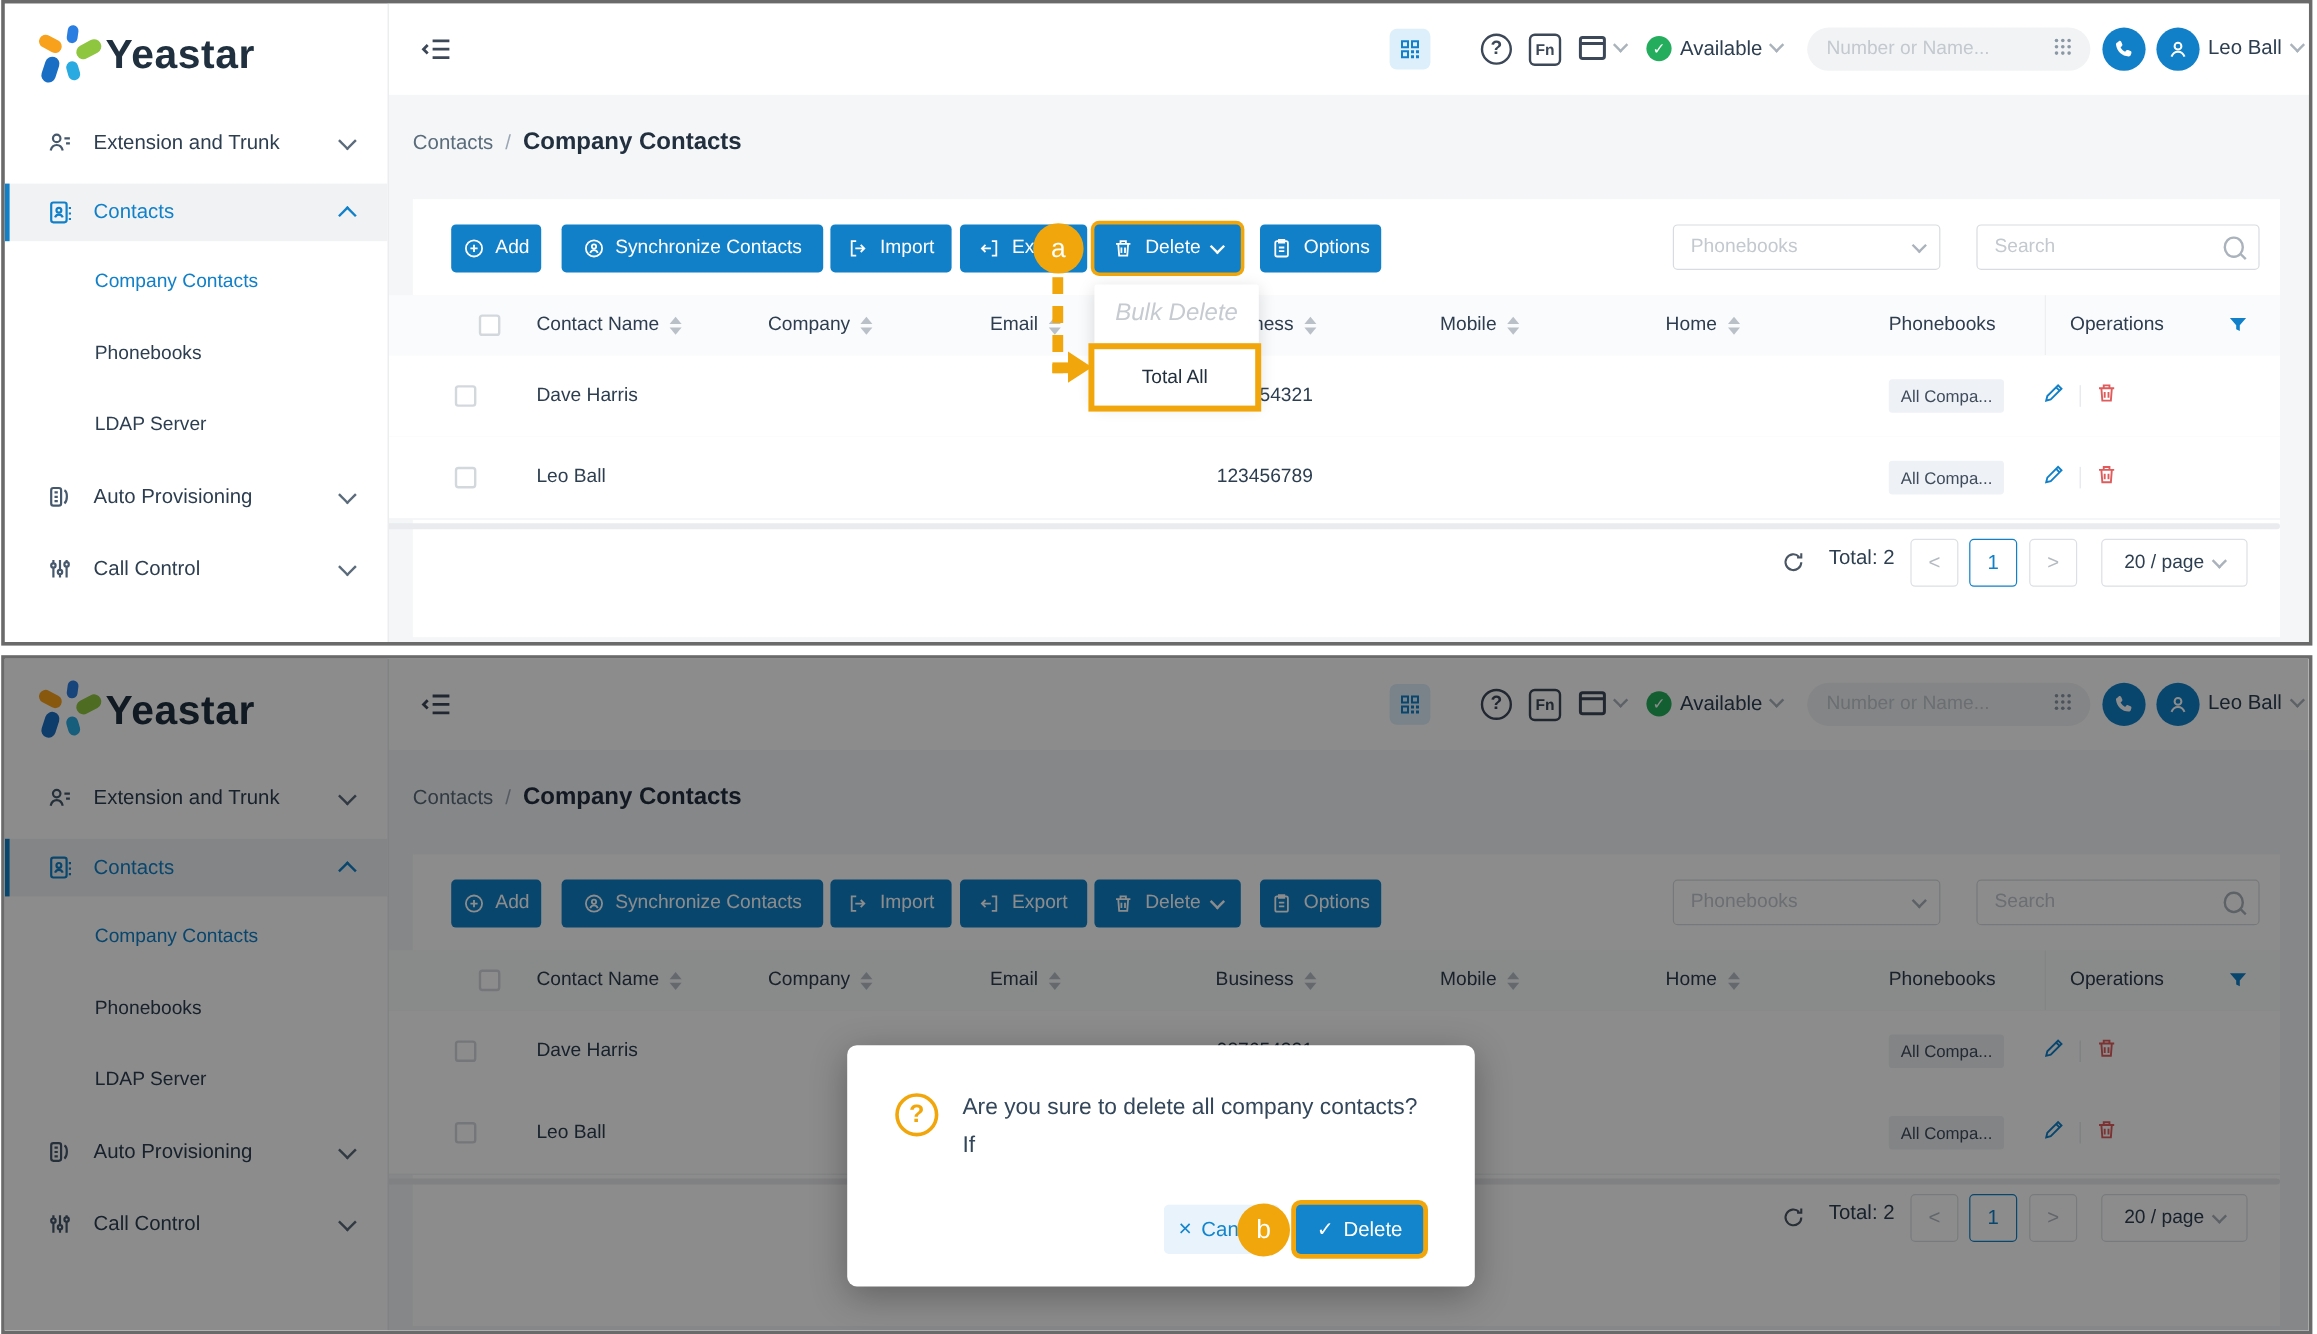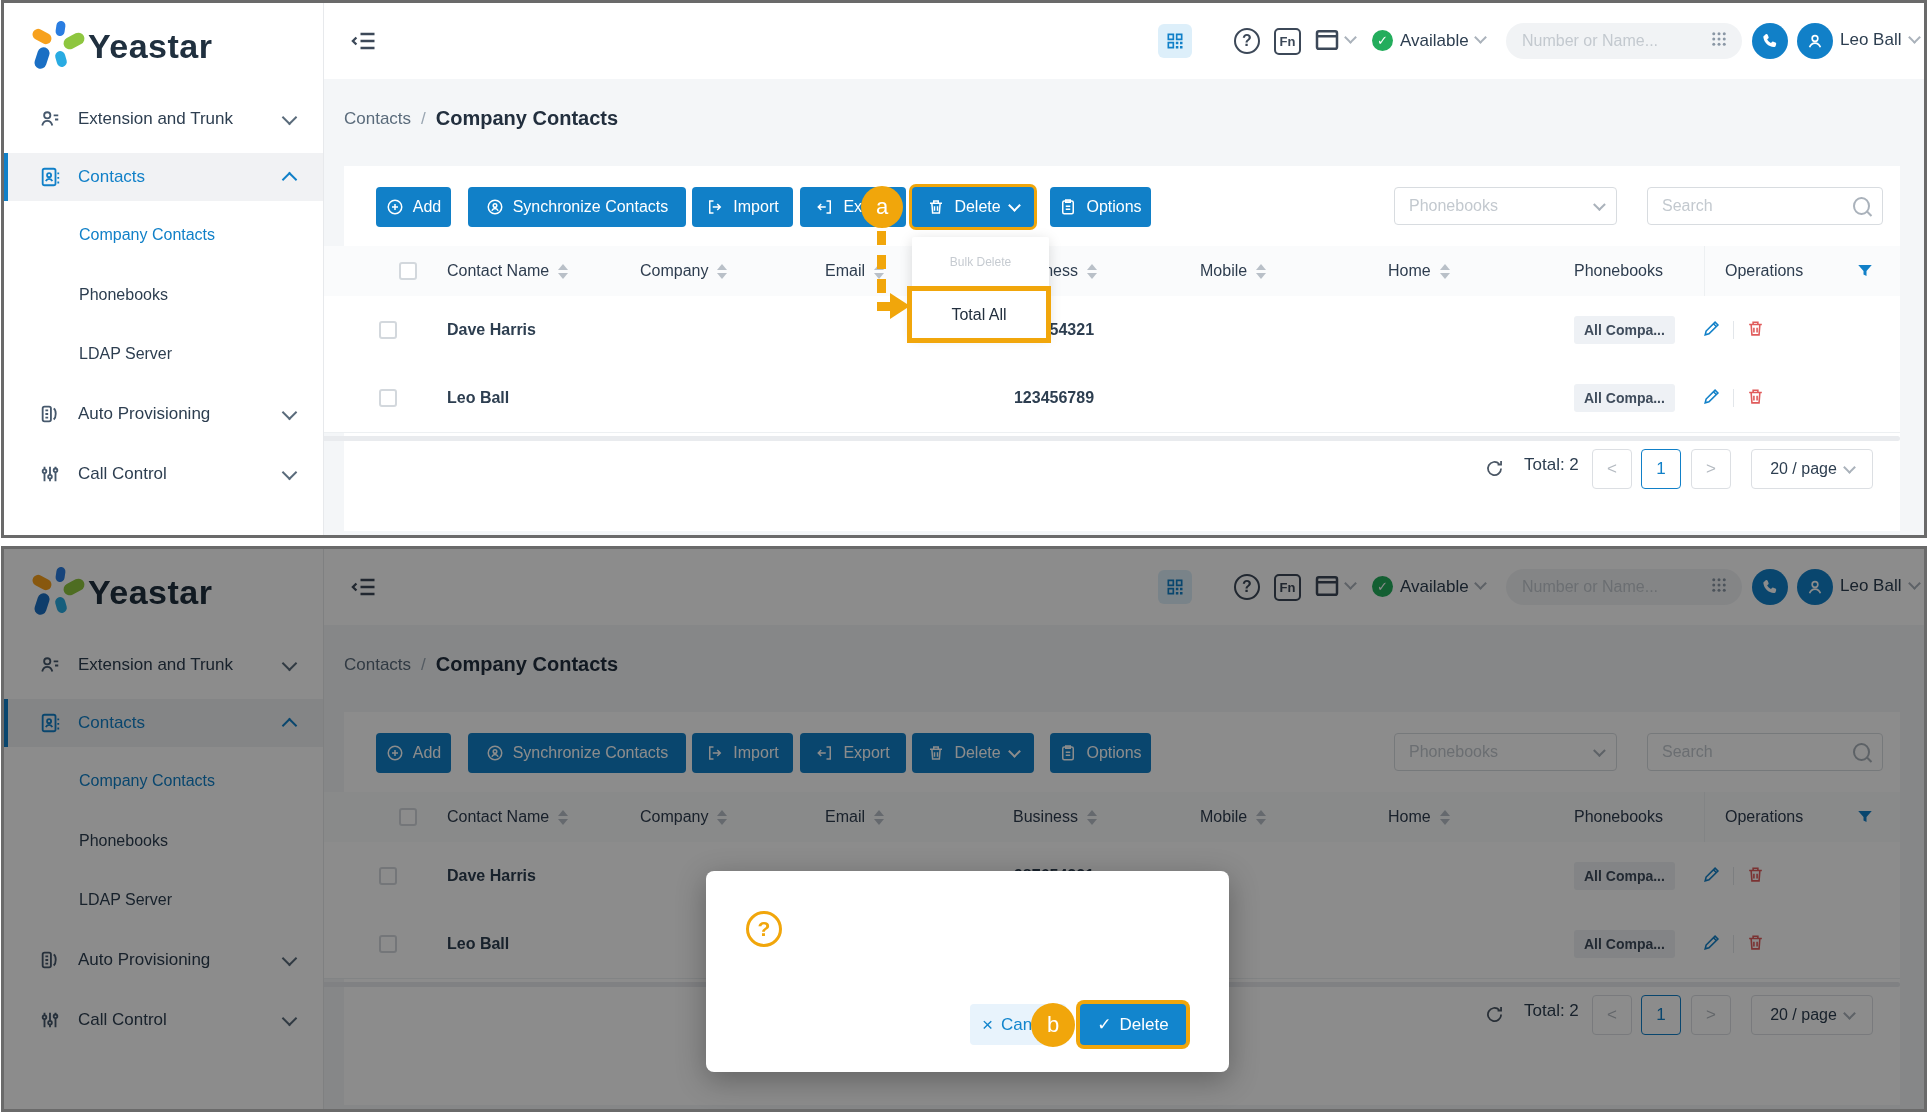--- a/index.html
+++ b/index.html
@@ -50,32 +50,32 @@
   .selbox input{border:0;outline:none;font-size:16px;color:#333;width:100%;font-family:inherit;background:transparent;}
   .selbox input::placeholder{color:#c3c9cf;}
   
   .thead{position:absolute;left:20px;right:24px;top:243px;height:50px;background:#fafbfc;border-bottom:1px solid #e9ecef;}
   .th{position:absolute;top:0;height:50px;display:flex;align-items:center;font-size:16px;color:#2e3d4f;font-weight:500;}
   .sort{display:inline-flex;flex-direction:column;gap:3px;margin-left:9px;}
   .sort i{width:0;height:0;border-left:5px solid transparent;border-right:5px solid transparent;display:block;}
   .sort .u{border-bottom:6px solid #b9c0c8;}
   .sort .d{border-top:6px solid #b9c0c8;}
   .row{position:absolute;left:20px;right:24px;height:68px;border-bottom:1px solid #edf0f2;background:#fff;}
-  .cell{position:absolute;top:0;height:68px;display:flex;align-items:center;font-size:16px;color:#2d3e50;font-weight:bold;}
+  .cell{position:absolute;top:0;height:68px;display:flex;align-items:center;font-size:16px;color:#2d3e50;}
   .cb{width:18px;height:18px;border:2px solid #d3d8dd;border-radius:3px;background:#fff;box-sizing:border-box;}
   .tag{background:#eef1f5;color:#3f4c5c;font-size:14px;padding:6px 10px;border-radius:3px;white-space:nowrap;}
   .opdiv{width:1px;height:18px;background:#e2e6ea;margin:0 12px;}
   .hscroll{position:absolute;left:20px;right:24px;top:433px;height:5px;background:#e9ebee;border-radius:3px;}
   
   .pgbtn{position:absolute;top:446px;width:40px;height:40px;border:1px solid #dcdfe3;border-radius:4px;background:#fff;display:flex;align-items:center;justify-content:center;font-size:17px;color:#b4bac1;box-sizing:border-box;}
   .pgbtn.cur{border-color:#1180c8;color:#1180c8;}
   .pgsize{position:absolute;top:446px;height:40px;border:1px solid #dcdfe3;border-radius:4px;background:#fff;display:flex;align-items:center;justify-content:center;gap:8px;font-size:16px;color:#2d3e50;box-sizing:border-box;}
   
   .ddown{position:absolute;left:908px;top:234px;width:137px;background:#fff;box-shadow:0 3px 14px rgba(0,0,0,.14);border-radius:2px;z-index:20;}
-  .dditem{height:49px;display:flex;align-items:center;justify-content:center;font-size:12px;}
+  .dditem{height:49px;display:flex;align-items:center;justify-content:center;font-size:20px;font-style:italic;}
   .dditem.dis{color:#c6cbd1;}
   .ddall-box{position:absolute;left:903px;top:283px;width:144px;height:57px;border:5px solid #f1a60b;box-sizing:border-box;background:#fff;z-index:21;display:flex;align-items:center;justify-content:center;font-size:16px;color:#222f3e;}
   
   .abadge{position:absolute;width:42px;height:42px;border-radius:50%;background:#f1a60b;color:#fff;font-size:22px;display:flex;align-items:center;justify-content:center;z-index:30;}
   .ol-orange{box-shadow:0 0 0 3px #f1a60b;}
   .dashv{position:absolute;width:9px;background:repeating-linear-gradient(to bottom,#f1a60b 0 14px,transparent 14px 24px);z-index:25;}
   .dashh{position:absolute;height:9px;background:repeating-linear-gradient(to right,#f1a60b 0 14px,transparent 14px 24px);z-index:25;}
   .arrowhead{position:absolute;width:0;height:0;border-left:20px solid #f1a60b;border-top:13px solid transparent;border-bottom:13px solid transparent;z-index:25;}
   
   .mask{position:absolute;left:0;top:0;right:0;bottom:0;background:rgba(0,0,0,.45);z-index:40;}
@@ -694,20 +694,21 @@
   <span class="pgbtn" style="left:1687px;">&gt;</span>
   <span class="pgsize" style="left:1747px;width:122px;">
     <span>20 / page</span>
     <span class="chev down gray" style="margin-top:-3px;"></span>
   </span>
 
   <div class="mask"></div>
   <div class="dialog">
     <span class="qmark">?</span>
     <div class="dmsg">
+      <div>Are you sure to delete all company contacts? If</div>
     </div>
     <button class="dlgbtn cancel">
       <span style="font-size:19px;">×</span>
       <span>Cancel</span>
     </button>
     <button class="dlgbtn confirm">
       <span>✓</span>
       <span>Delete</span>
     </button>
     <span class="bbadge">b</span>

